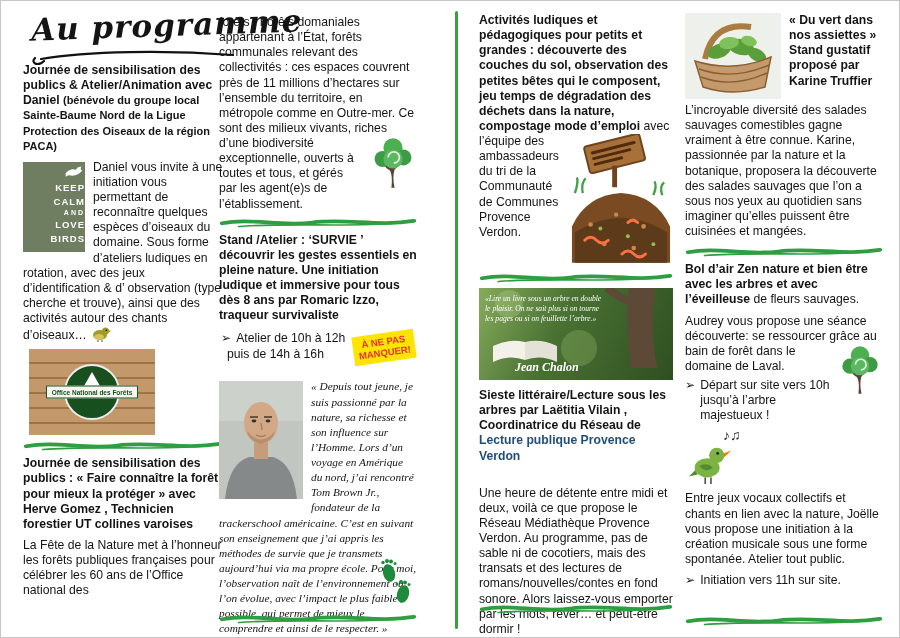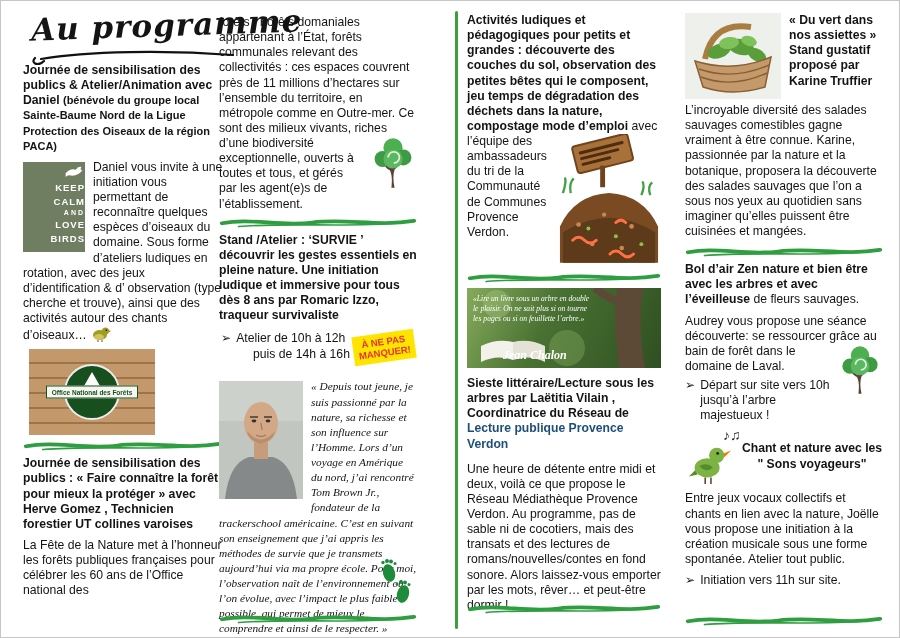--- a/index.html
+++ b/index.html
@@ -2,21 +2,21 @@
 <html><head>
 <meta charset="utf-8">
 <style>
   *{margin:0;padding:0;box-sizing:border-box}
   body{background:#ffffff}
   #page{position:relative;width:900px;height:638px;background:#fff;border:1px solid #c6c6c6;
         overflow:hidden;font-family:"Liberation Sans",sans-serif;color:#141414}
   .col{position:absolute;font-size:12.2px;line-height:1.24}
   #col1{left:22px;top:62px;width:200px;height:564px}
   #col2{left:218px;top:14px;width:198px;height:614px}
-  #col3{left:466px;top:12px;width:194px;height:618px}
+  #col3{left:478px;top:12px;width:194px;height:618px}
   #col4{left:684px;top:12px;width:198px;height:618px}
   .b{font-weight:bold}
   .hsm{font-size:11px;font-weight:bold}
   .para{margin-bottom:6px}
   .title{position:absolute;left:30px;top:6px;font-family:"DejaVu Serif",serif;font-style:italic;
          font-weight:bold;font-size:31px;letter-spacing:1px;transform:rotate(-2deg);white-space:nowrap}
   .flourish{position:absolute;left:26px;top:46px;width:212px;height:18px}
   .divider{position:absolute;left:454px;top:10px;width:3px;height:618px;background:#3aa13a;border-radius:2px}
   .wavy{display:block;width:100%;height:13px;margin:4px 0}
   .keepcalm{float:left;width:62px;height:90px;background:#6f7d60;color:#fff;text-align:right;
@@ -28,29 +28,29 @@
   .onf-badge{position:absolute;left:50%;top:50%;width:56px;height:56px;transform:translate(-50%,-50%);
              background:#174f1e;border:2px solid #ececec;border-radius:50%}
   .onf-tree{position:absolute;left:50%;top:6px;transform:translateX(-50%);width:0;height:0;
             border-left:8px solid transparent;border-right:8px solid transparent;border-bottom:14px solid #fff}
   .onf-band{position:absolute;left:50%;top:50%;transform:translate(-50%,-50%);width:92px;height:13px;
             background:#f6f6f0;border:1px solid #174f1e;color:#174f1e;font-size:6.5px;font-weight:bold;
             text-align:center;line-height:11px;white-space:nowrap}
   .fl-r{float:right;margin:0 0 3px 6px}
   .atelier{position:relative;margin:8px 0 8px 2px;min-height:40px}
   .bullet{display:flex;gap:5px}
-  .ind{margin-left:32px}
+  .ind{margin-left:6px}
   .badge{position:absolute;right:2px;top:2px;transform:rotate(-8deg);background:#ffe400;color:#e3332a;
          font-weight:bold;font-size:9.5px;line-height:1.2;padding:3px 5px;text-align:center}
   .portrait{float:left;margin:2px 8px 2px 0}
   .quote{font-family:"Liberation Serif",serif;font-style:italic;font-size:11.3px;line-height:1.2}
   .footprints{position:absolute;right:4px;bottom:24px}
   .abs-bottom{position:absolute;left:0;bottom:0;width:100%}
   .abs-bottom2{position:absolute;left:0;bottom:12px;width:100%}
-  .photo-lecture{position:relative;width:194px;height:80px;margin:2px 0 8px;overflow:hidden;
+  .photo-lecture{position:relative;width:194px;height:92px;margin:2px 0 8px;overflow:hidden;
                  background:linear-gradient(115deg,#86ab5c 0%,#4a7233 40%,#2f4f21 100%)}
   .photo-quote{position:absolute;left:6px;top:6px;width:122px;color:#fff;font-family:"Liberation Serif",serif;
                font-style:italic;font-size:7.6px;line-height:1.3}
   .photo-author{position:absolute;left:36px;bottom:5px;color:#fff;font-family:"Liberation Serif",serif;
                 font-style:italic;font-weight:bold;font-size:12px}
   .blue{color:#1f4e79}
   .basket{float:left;margin:0 8px 4px 0}
   .chant{position:relative;margin-top:10px}
   .chant-bird{float:left;margin:6px 8px 0 2px}
   .notes{position:absolute;left:38px;top:-6px;font-size:14px;font-weight:bold;color:#222}
@@ -236,21 +236,21 @@
         <path d="M46,54 Q62,50 78,58 L78,74 Q62,66 46,72 Z" fill="#e4e2d6"></path>
       </svg>
       <div class="photo-quote"><span>«Lire un livre sous un arbre en double le plaisir. On ne sait plus si on tourne les pages ou si on feuillette l’arbre.»</span></div>
       <div class="photo-author">Jean Chalon</div>
     </div>
 
     <div class="para">
       <span class="b">Sieste littéraire/Lecture sous les arbres  par Laëtitia Vilain , Coordinatrice du Réseau de </span><span class="b blue">Lecture publique Provence Verdon</span>
     </div>
 
-    <div class="para" style="margin-top:10px">Une heure de détente entre midi et deux, voilà ce que propose le Réseau Médiathèque Provence Verdon. Au programme, pas de sable ni de cocotiers, mais des transats et des lectures de romans/nouvelles/contes en fond sonore. Alors laissez-vous emporter par les mots, rêver… et peut-être dormir !</div>
+    <div class="para" style="margin-top:22px">Une heure de détente entre midi et deux, voilà ce que propose le Réseau Médiathèque Provence Verdon. Au programme, pas de sable ni de cocotiers, mais des transats et des lectures de romans/nouvelles/contes en fond sonore. Alors laissez-vous emporter par les mots, rêver… et peut-être dormir !</div>
 
     <svg class="wavy abs-bottom2" viewBox="0 0 180 16" preserveAspectRatio="none">
         <use href="#g-wavy"></use>
       </svg>
   </div>
 
   <div id="col4" class="col">
     <div class="para">
       <svg class="basket" width="96" height="86" viewBox="0 0 96 86">
         <rect width="96" height="86" fill="#eef0ec"></rect>
@@ -298,21 +298,20 @@
       <span class="notes">♪♫</span>
       <svg class="chant-bird" width="46" height="48" viewBox="0 0 46 50">
         <path d="M8,32 L1,39 L10,37 Z" fill="#558b2f"></path>
         <ellipse cx="20" cy="30" rx="13" ry="10" fill="#7cb342"></ellipse>
         <circle cx="30" cy="17" r="8" fill="#7cb342"></circle>
         <path d="M37,15 L45,12 L38,19 Z" fill="#f57c00"></path>
         <circle cx="31" cy="15" r="1.5" fill="#222"></circle>
         <path d="M12,28 Q20,24 26,30 Q19,36 12,28 Z" fill="#558b2f"></path>
         <path d="M18,40 l0,7 M24,40 l0,7" stroke="#5d4037" stroke-width="1.6"></path>
       </svg>
-      <div class="b chant-h"><span>Chant et nature avec les " Sons voyageurs"</span></div>
       <div class="para clr" style="padding-top:4px">Entre jeux vocaux collectifs et chants en lien avec la nature, Joëlle vous propose une initiation à la création musicale sous une forme spontanée. Atelier tout public.</div>
       <div class="bullet">
         <span>➢</span>
         <span>Initiation vers 11h sur site.</span>
       </div>
     </div>
 
     <svg class="wavy abs-bottom" viewBox="0 0 180 16" preserveAspectRatio="none">
         <use href="#g-wavy"></use>
       </svg>

